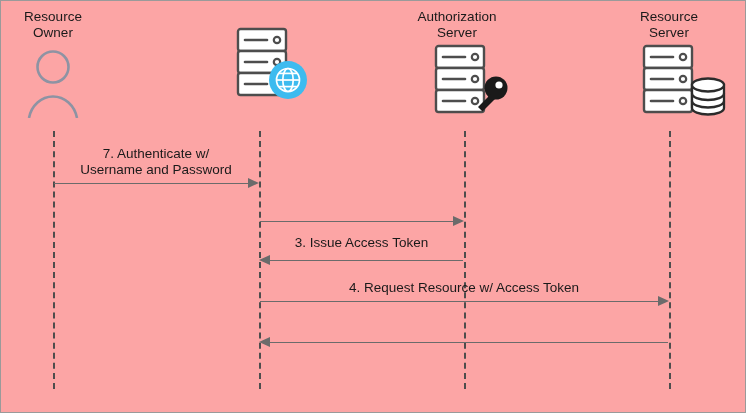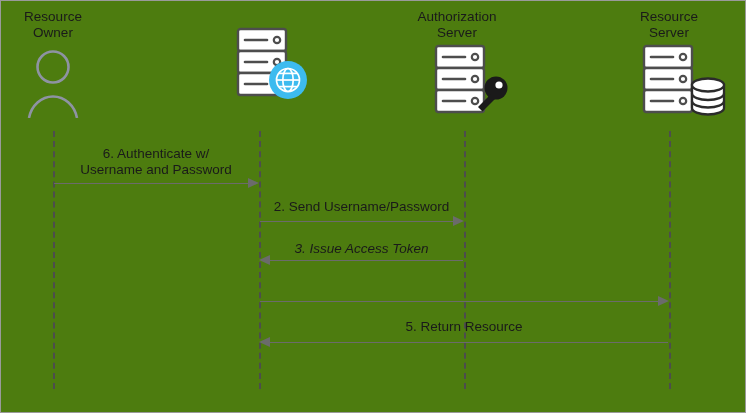--- a/index.html
+++ b/index.html
@@ -7,21 +7,21 @@
     padding: 0;
     background: #ffffff;
   }
   body {
     font-family: "Liberation Sans", sans-serif;
   }
   #canvas {
     position: relative;
     width: 746px;
     height: 413px;
-    background: #4d7c0f;
+    background: #fca5a5;
     border: 1px solid #9a9a9a;
     box-sizing: border-box;
     overflow: hidden;
   }
   .participant {
     position: absolute;
     width: 160px;
     text-align: center;
   }
   .participant-label {
@@ -180,33 +180,32 @@
         </g>
       </svg>
     </div>
   </div>
 
   <div class="lifeline" style="left:52px; top:130px; height:258px;"></div>
   <div class="lifeline" style="left:258px; top:130px; height:258px;"></div>
   <div class="lifeline" style="left:463px; top:130px; height:258px;"></div>
   <div class="lifeline" style="left:668px; top:130px; height:258px;"></div>
 
-  <div class="msg-label" style="left:52px; top:145px; width:206px;">6. Authenticate w/
+  <div class="msg-label" style="left:52px; top:145px; width:206px;">7. Authenticate w/
 Username and Password</div>
   <div class="arrow-line" style="left:53px; top:182px; width:194px;"></div>
   <div class="arrow-head right" style="left:247px; top:177px;"></div>
 
-  <div class="msg-label" style="left:258px; top:198px; width:205px;">2. Send Username/Password</div>
   <div class="arrow-line" style="left:259px; top:220px; width:193px;"></div>
   <div class="arrow-head right" style="left:452px; top:215px;"></div>
 
-  <div class="msg-label" style="left:258px; top:240px; width:205px;font-style:italic;">3. Issue Access Token</div>
+  <div class="msg-label" style="left:258px; top:234px; width:205px;">3. Issue Access Token</div>
   <div class="arrow-line" style="left:269px; top:259px; width:193px;"></div>
   <div class="arrow-head left" style="left:258px; top:254px;"></div>
 
+  <div class="msg-label" style="left:258px; top:279px; width:410px;">4. Request Resource w/ Access Token</div>
   <div class="arrow-line" style="left:259px; top:300px; width:398px;"></div>
   <div class="arrow-head right" style="left:657px; top:295px;"></div>
 
-  <div class="msg-label" style="left:258px; top:318px; width:410px;">5. Return Resource</div>
   <div class="arrow-line" style="left:269px; top:341px; width:398px;"></div>
   <div class="arrow-head left" style="left:258px; top:336px;"></div>
 
 </div>
 
 </body></html>

